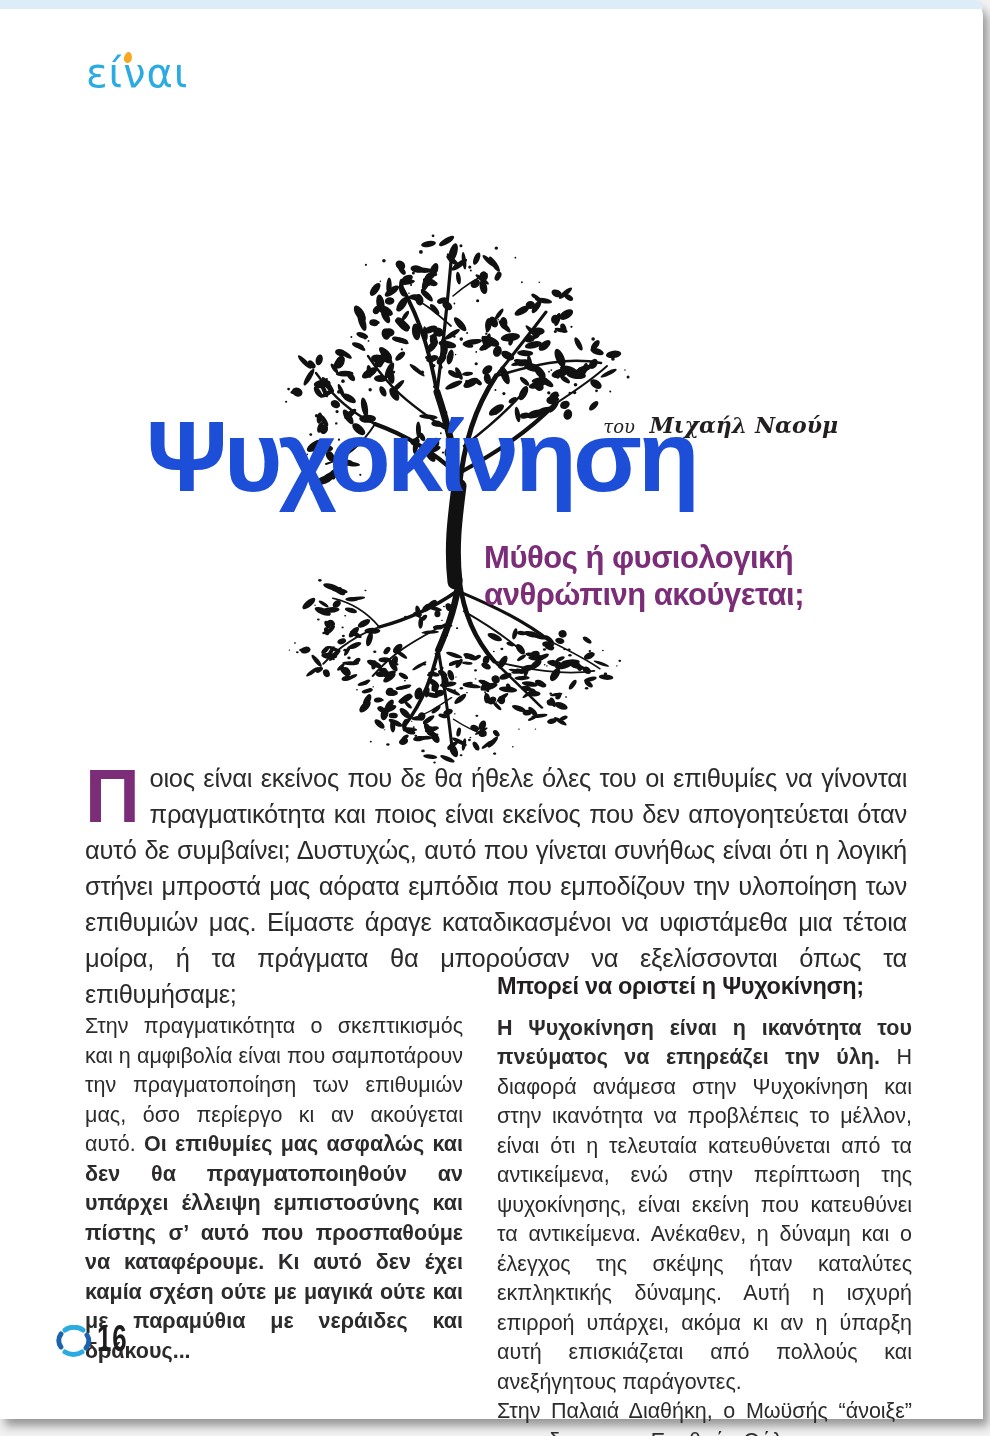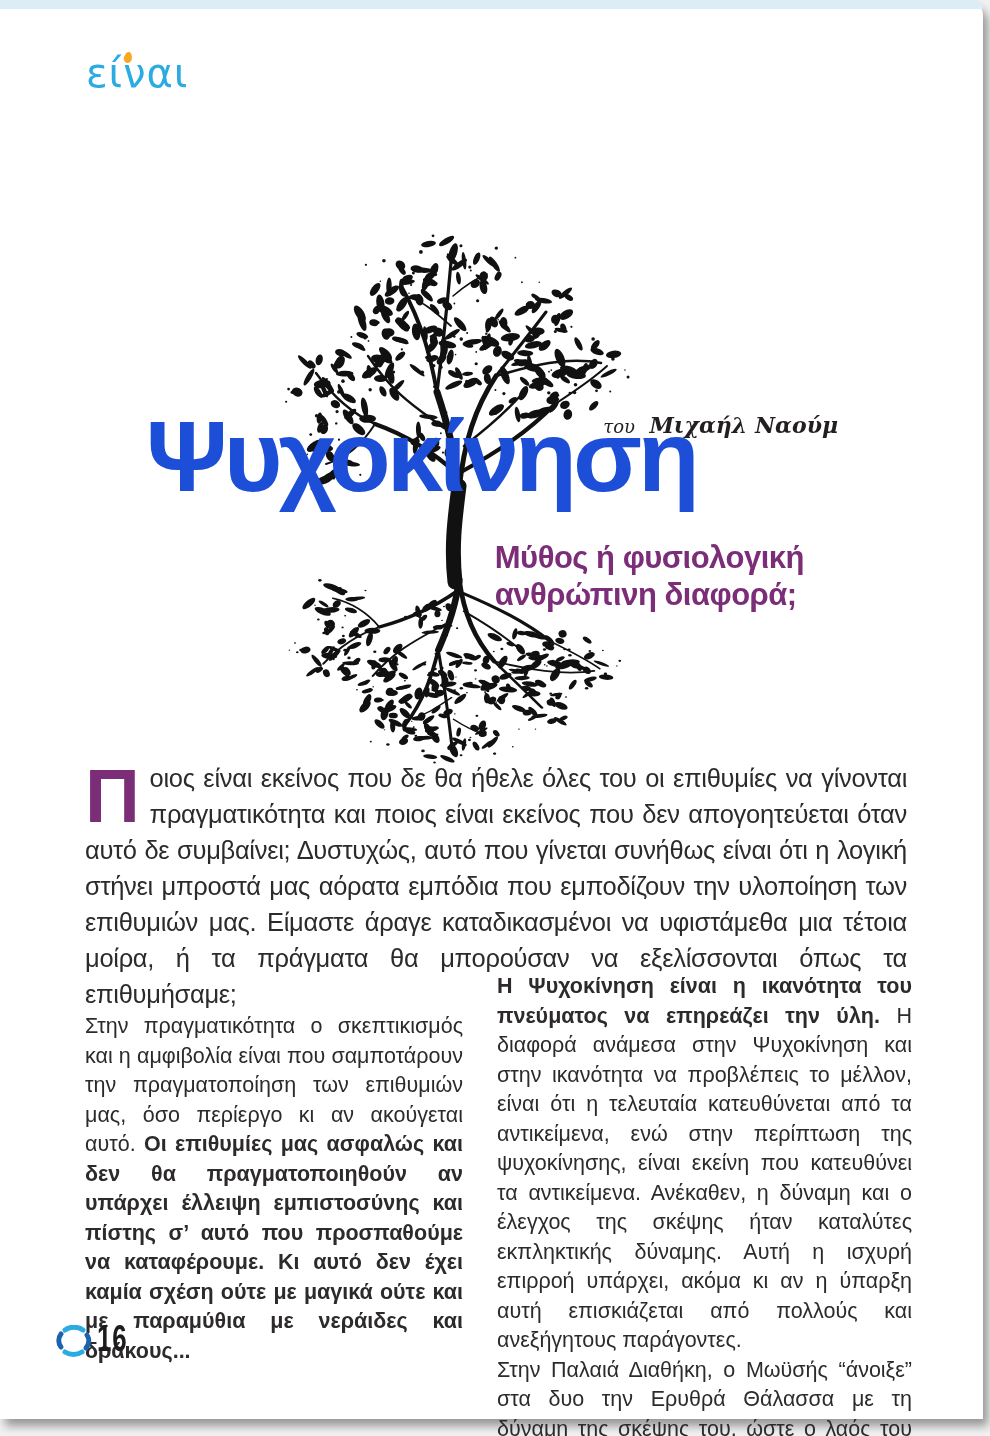--- a/index.html
+++ b/index.html
@@ -439,32 +439,33 @@
 
 <div class="byline">
   <span class="prefix">του</span>
   <span class="name">Μιχαήλ Ναούμ</span>
 </div>
 
 <div class="main-title">Ψυχοκίνηση</div>
 
 <div class="subtitle">
   <div>Μύθος ή φυσιολογική</div>
-  <div>ανθρώπινη διαφορά;</div>
+  <div>ανθρώπινη ακούγεται;</div>
 </div>
 
 <div class="intro">
   <span class="dropcap">Π</span><span>οιος είναι εκείνος που δε θα ήθελε όλες του οι επιθυμίες να γίνονται πραγματικότητα και ποιος είναι εκείνος που δεν απογοητεύεται όταν αυτό δε συμβαίνει; Δυστυχώς, αυτό που γίνεται συνήθως είναι ότι η λογική στήνει μπροστά μας αόρατα εμπόδια που εμποδίζουν την υλοποίηση των επιθυμιών μας. Είμαστε άραγε καταδικασμένοι να υφιστάμεθα μια τέτοια μοίρα, ή τα πράγματα θα μπορούσαν να εξελίσσονται όπως τα επιθυμήσαμε;</span>
 </div>
 
 <div class="col col-left">
   <p><span>Στην πραγματικότητα ο σκεπτικισμός και η αμφιβολία είναι που σαμποτάρουν την πραγματοποίηση των επιθυμιών μας, όσο περίεργο κι αν ακούγεται αυτό. </span><span class="bi">Οι επιθυμίες μας ασφαλώς και δεν θα πραγματοποιηθούν αν υπάρχει έλλειψη εμπιστοσύνης και πίστης σ’ αυτό που προσπαθούμε να καταφέρουμε. Κι αυτό δεν έχει καμία σχέση ούτε με μαγικά ούτε και με παραμύθια με νεράιδες και δράκους...</span></p>
 </div>
 
 <div class="col col-right">
+  <h2 class="col-heading">Μπορεί να οριστεί η Ψυχοκίνηση;</h2>
   <p><span class="bi">Η Ψυχοκίνηση είναι η ικανότητα του πνεύματος να επηρεάζει την ύλη.</span><span>  Η διαφορά ανάμεσα στην Ψυχοκίνηση και στην ικανότητα να προβλέπεις το μέλλον, είναι ότι η τελευταία κατευθύνεται από τα αντικείμενα, ενώ στην περίπτωση της ψυχοκίνησης, είναι εκείνη που κατευθύνει τα αντικείμενα. Ανέκαθεν, η δύναμη και ο έλεγχος της σκέψης ήταν καταλύτες εκπληκτικής δύναμης.  Αυτή η ισχυρή επιρροή υπάρχει, ακόμα κι αν η ύπαρξη αυτή επισκιάζεται από πολλούς και ανεξήγητους παράγοντες.</span></p>
   <p>Στην Παλαιά Διαθήκη, ο Μωϋσής “άνοιξε” στα δυο την Ερυθρά Θάλασσα με τη δύναμη της σκέψης του, ώστε ο λαός του να ξεφύγει από τις φα-</p>
 </div>
 
 <svg class="footer-icon" viewBox="0 0 38 32" aria-hidden="true">
   <path d="M10,5 A14,12 0 0 1 28,5" fill="none" stroke="#2aabe2" stroke-width="5" stroke-linecap="round"></path>
   <path d="M32,10 A14,12 0 0 1 31,23" fill="none" stroke="#1b63ac" stroke-width="5" stroke-linecap="round"></path>
   <path d="M27,27 A14,12 0 0 1 10,27" fill="none" stroke="#2aabe2" stroke-width="5" stroke-linecap="round"></path>
   <path d="M6,22 A14,12 0 0 1 6,9" fill="none" stroke="#1b63ac" stroke-width="5" stroke-linecap="round"></path>
 </svg>

